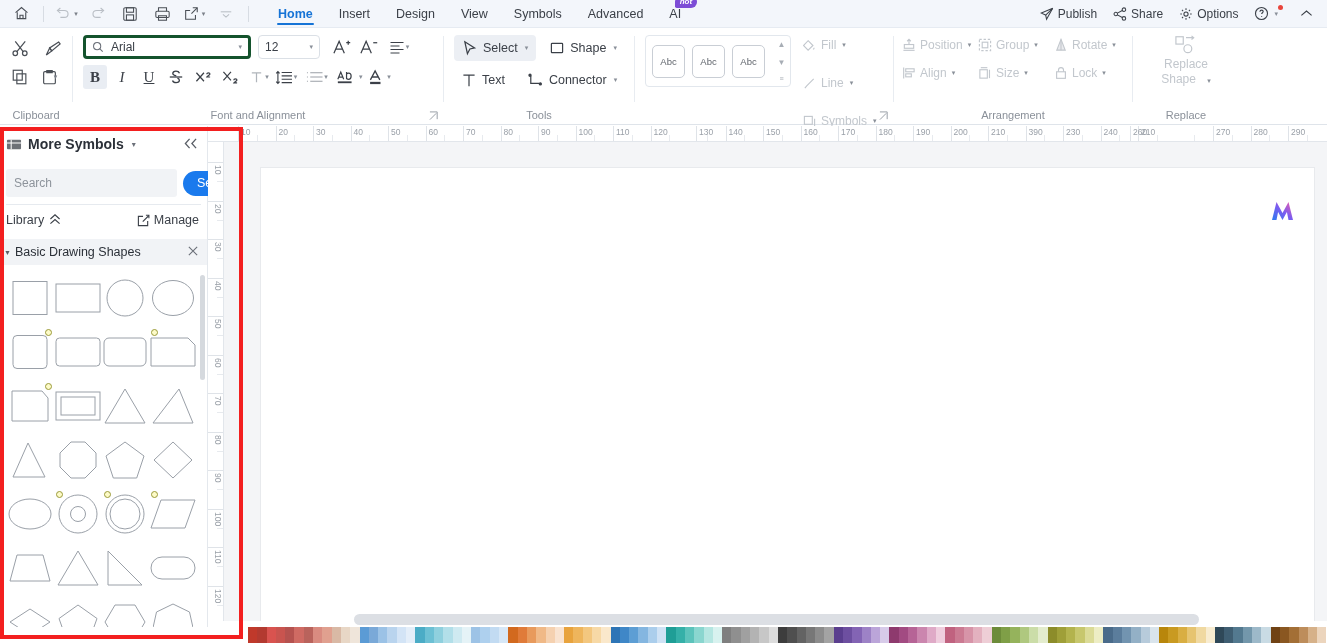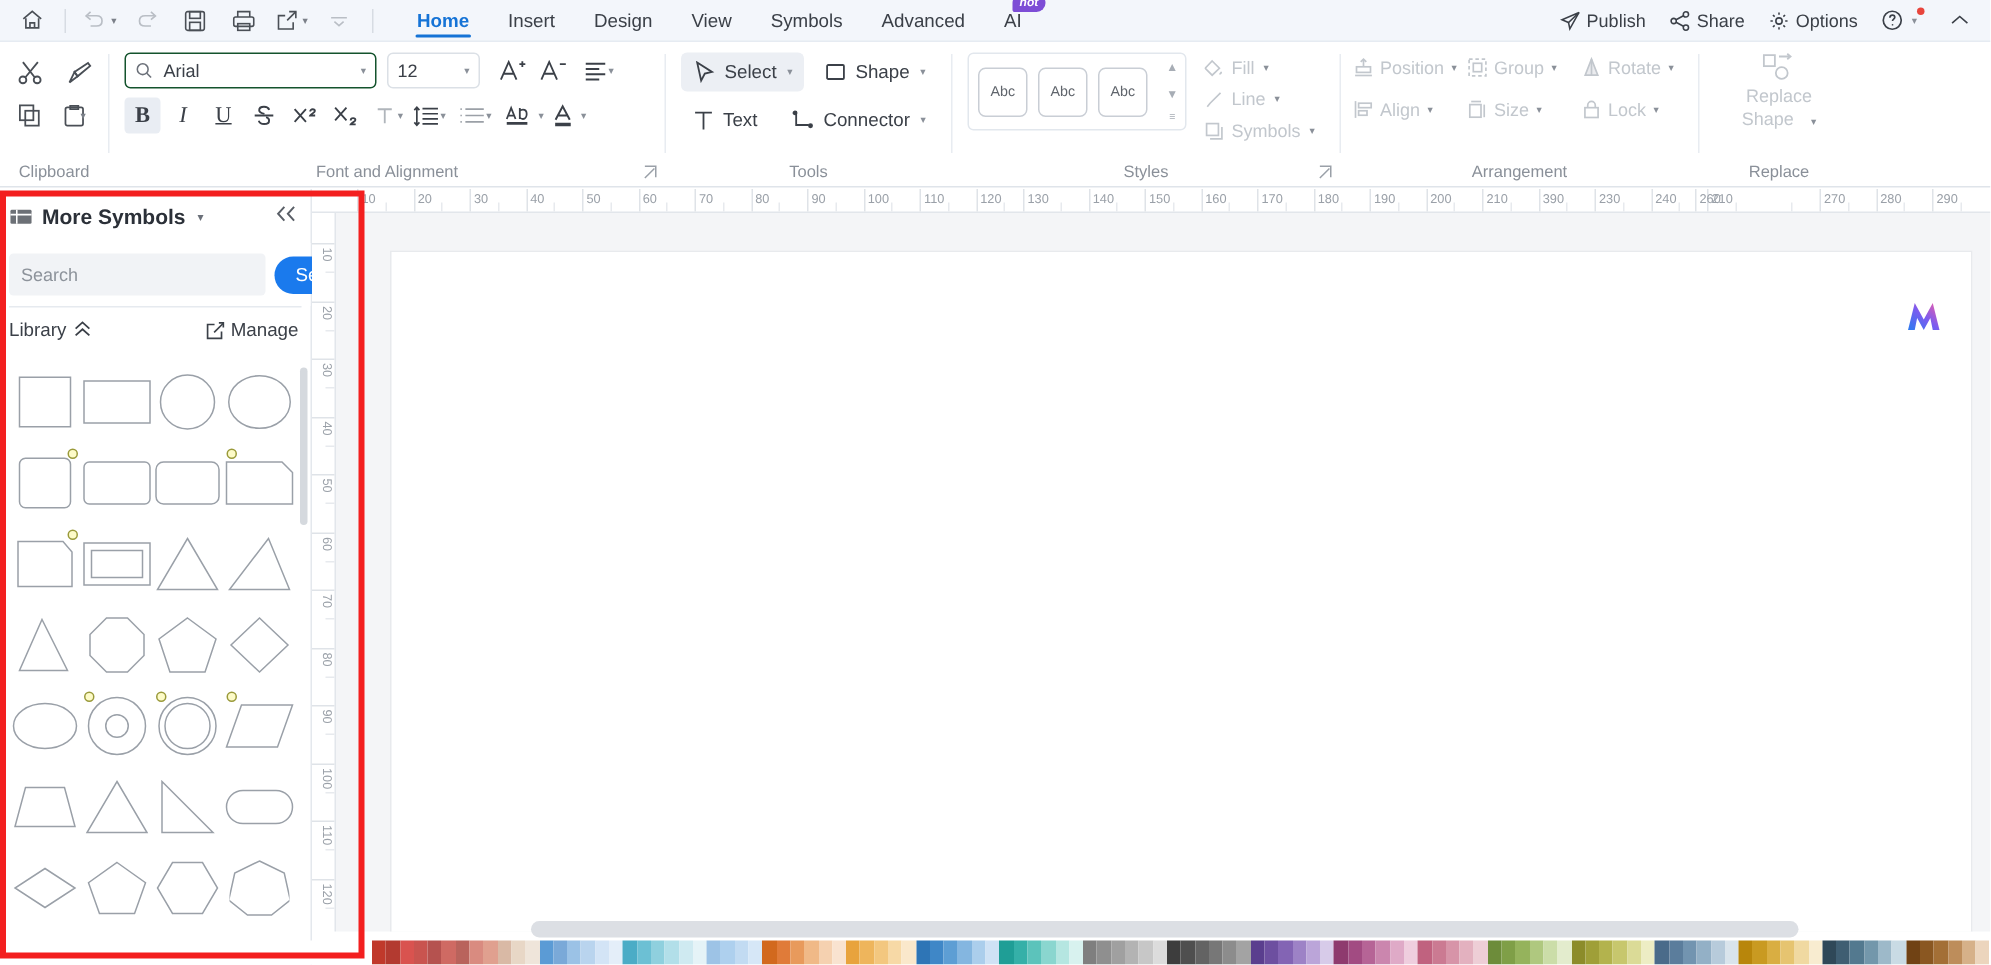--- a/index.html
+++ b/index.html
@@ -78,21 +78,21 @@
     width: 28px; height: 26px; display: flex; align-items: center; justify-content: center;
     color: #4a4f56;
   }
   .cb-carat { font-size: 7px; color: #7b8089; margin-left: -4px; }
 
   
   .fontgrp { width: 370px; }
   .fontgrp .rgroup-body { flex-direction: column; padding-left: 10px; gap: 6px; }
   .fa-row { display: flex; align-items: center; gap: 3px; }
   .font-select {
-    width: 168px; height: 24px; border: 1px solid #14532d; border-radius: 4px;
+    width: 168px; height: 24px; border: 3px solid #14532d; border-radius: 4px;
     display: flex; align-items: center; padding: 0 6px; background: #fff;
     font-size: 12px; color: #3b4048;
   }
   .font-select .txt { flex: 1; margin-left: 7px; }
   .size-select {
     width: 62px; height: 24px; border: 1px solid #dbe0e6; border-radius: 4px;
     display: flex; align-items: center; padding: 0 6px; background: #fff;
     font-size: 12px; color: #3b4048;
   }
   .size-select .txt { flex: 1; }
@@ -126,21 +126,21 @@
   .abc-thumb {
     width: 33px; height: 33px; border: 1px solid #c9ced5; border-radius: 5px;
     display: flex; align-items: center; justify-content: center;
     font-size: 9.5px; color: #60656c; background: #fff;
   }
   .styles-scroll {
     position: absolute; right: 2px; top: 2px; bottom: 2px; width: 13px;
     display: flex; flex-direction: column; justify-content: space-between; align-items: center;
     color: #a7adb5; font-size: 8px; padding: 2px 0;
   }
-  .fls-col { display: flex; flex-direction: column; gap: 5px; padding-top: 2px; }
+  .fls-col { display: flex; flex-direction: column; gap: 22px; padding-top: 2px; }
   .fls-item {
     display: flex; align-items: center; gap: 5px; font-size: 12px; color: #c2c7cd;
     height: 16px; white-space: nowrap;
   }
 
   
   .arrgrp { width: 238px; }
   .arrgrp .rgroup-body { flex-direction: column; padding-left: 8px; gap: 7px; }
   .arr-row { display: flex; align-items: center; gap: 4px; }
   .arr-item {
@@ -806,20 +806,29 @@
           <svg width="13" height="13" viewBox="0 0 14 14" fill="none" stroke="#3b4048" stroke-width="1.2">
             <path d="M11.5 7.5v5h-10v-10h5"></path>
               <path d="M6.2 8.2L12.8 1.6"></path>
               <path d="M9.6 1.4h3.2v3.2"></path>
           </svg>
         </span>
         <span>Manage</span>
       </span>
     </div>
 
+    <div class="lp-section">
+      <span class="sec-caret">▼</span>
+      <span class="sec-title">Basic Drawing Shapes</span>
+      <span class="sec-close">
+        <svg width="12" height="12" viewBox="0 0 13 13" fill="none" stroke="#6b7079" stroke-width="1.2">
+          <path d="M2 2l9 9M11 2l-9 9"></path>
+        </svg>
+      </span>
+    </div>
 
     <div class="shapes-wrap">
       <div class="shapes-grid">
 
         <div class="shape-cell">
           <svg width="40" height="38" viewBox="0 0 40 38">
               <rect x="3" y="2.5" width="34" height="33" fill="none" stroke="#9aa0a8"></rect>
             </svg>
         </div>
         <div class="shape-cell">
@@ -998,21 +1007,21 @@
         <div class="rh-tick" style="left: 292.5px;">80</div>
         <div class="rh-minor" style="left: 311.25px;"></div>
         <div class="rh-tick" style="left: 330px;">90</div>
         <div class="rh-minor" style="left: 348.75px;"></div>
         <div class="rh-tick" style="left: 367.5px;">100</div>
         <div class="rh-minor" style="left: 386.25px;"></div>
         <div class="rh-tick" style="left: 405px;">110</div>
         <div class="rh-minor" style="left: 423.75px;"></div>
         <div class="rh-tick" style="left: 442.5px;">120</div>
         <div class="rh-minor" style="left: 461.25px;"></div>
-        <div class="rh-tick" style="left: 474px;">130</div>
+        <div class="rh-tick" style="left: 488px;">130</div>
         <div class="rh-minor" style="left: 498.75px;"></div>
         <div class="rh-tick" style="left: 517.5px;">140</div>
         <div class="rh-minor" style="left: 536.25px;"></div>
         <div class="rh-tick" style="left: 555px;">150</div>
         <div class="rh-minor" style="left: 573.75px;"></div>
         <div class="rh-tick" style="left: 592.5px;">160</div>
         <div class="rh-minor" style="left: 611.25px;"></div>
         <div class="rh-tick" style="left: 630px;">170</div>
         <div class="rh-minor" style="left: 648.75px;"></div>
         <div class="rh-tick" style="left: 667.5px;">180</div>

